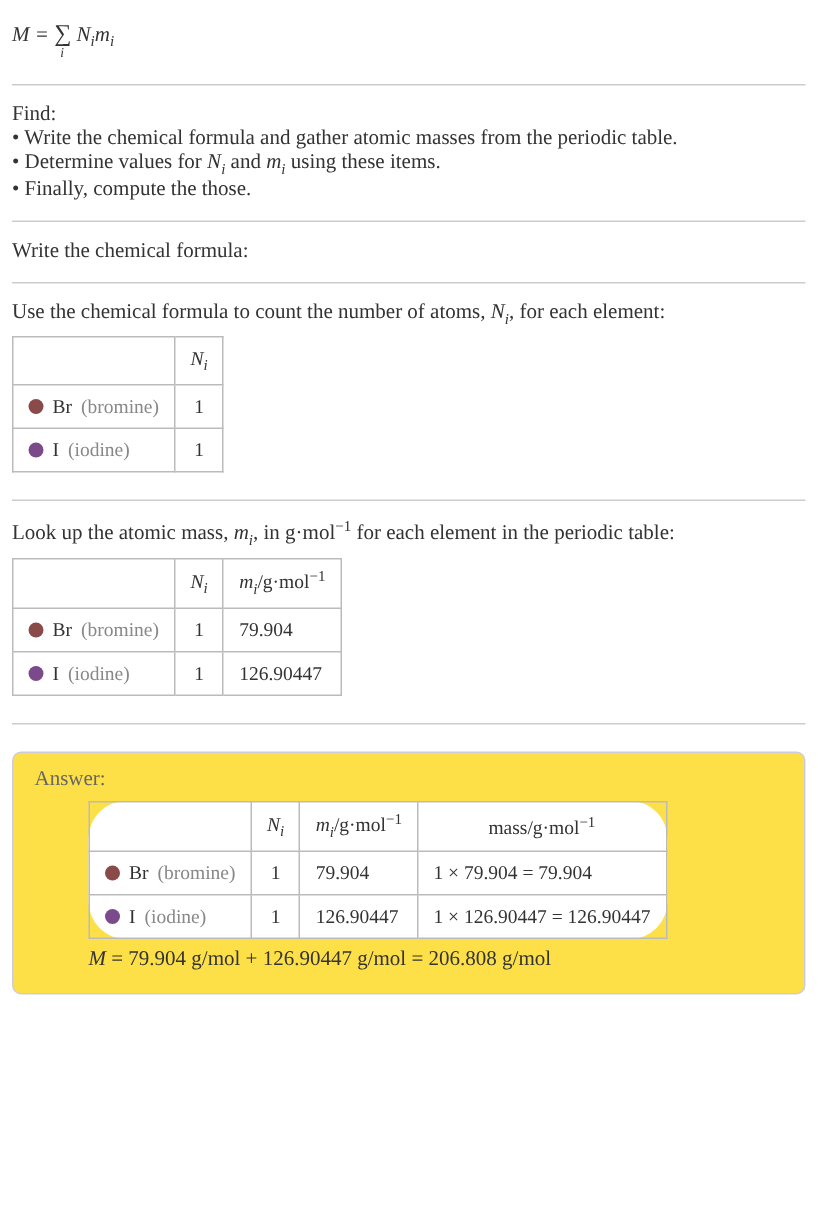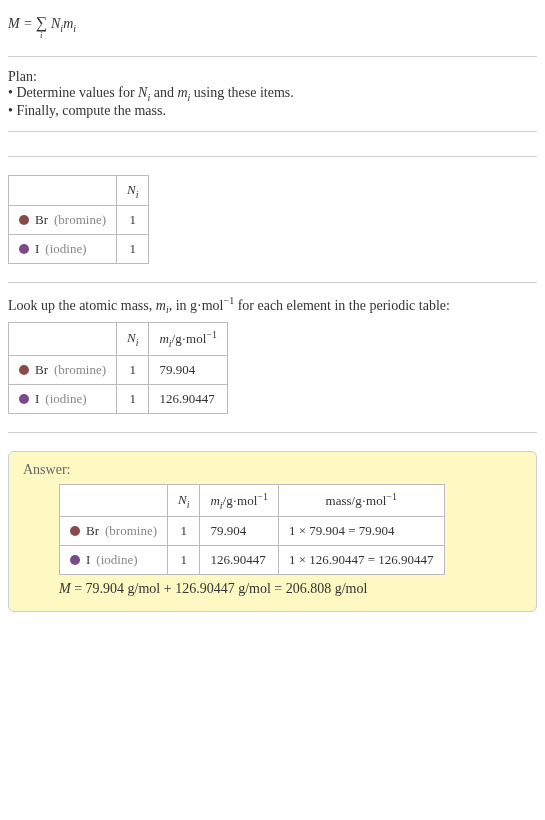--- a/index.html
+++ b/index.html
@@ -32,20 +32,21 @@
       vertical-align: sub;
       font-style: italic;
     }
     .sup {
       font-size: 10px;
       vertical-align: super;
     }
     table {
       border-collapse: collapse;
       margin: 6px 0;
+      border-radius: 25px;
     }
     th, td {
       border: 1px solid #bbb;
       padding: 6px 10px;
       text-align: left;
       font-size: 13px;
     }
     th {
       font-weight: normal;
       font-style: italic;
@@ -67,21 +68,21 @@
     .dot-i {
       background: #7a4a8b;
     }
     .gray {
       color: #888;
     }
     .center {
       text-align: center;
     }
     .answer-box {
-      background: #fef9c3;
+      background: #fde047;
       border: 1px solid #ccd;
       border-radius: 6px;
       padding: 10px 14px 14px 14px;
       margin-top: 6px;
     }
     .answer-label {
       color: #666;
       margin-bottom: 6px;
     }
     .answer-box table {
@@ -110,35 +111,40 @@
 
 <div class="section">
   <div class="formula" style="margin-bottom:10px;">
     <span>M = </span><span class="sigma-block"><span>∑</span><span class="sigma-under">i</span></span><span> N</span><span class="sub">i</span><span>m</span><span class="sub">i</span>
   </div>
 </div>
 
 <hr>
 
 <div class="section">
-  <div>Plan:</div>
+  <div>Find:</div>
+  <div>• Write the chemical formula and gather atomic masses from the periodic table.</div>
   <div>
     <span>• Determine values for </span><span style="font-style:italic">N</span><span class="sub">i</span><span> and </span><span style="font-style:italic">m</span><span class="sub">i</span><span> using these items.</span>
   </div>
-  <div>• Finally, compute the mass.</div>
-</div>
-
-<hr>
-
-<div class="section">
-</div>
-
-<hr>
-
-<div class="section">
+  <div>• Finally, compute the those.</div>
+</div>
+
+<hr>
+
+<div class="section">
+  <div>Write the chemical formula:</div>
+</div>
+
+<hr>
+
+<div class="section">
+  <div>
+    <span>Use the chemical formula to count the number of atoms, </span><span style="font-style:italic">N</span><span class="sub">i</span><span>, for each element:</span>
+  </div>
   <table>
     <tbody>
         <tr>
       <th></th>
       <th class="center"><span>N</span><span class="sub">i</span></th>
     </tr>
     <tr>
       <td>
             <div class="element-cell">
               <span class="dot dot-br"></span>

